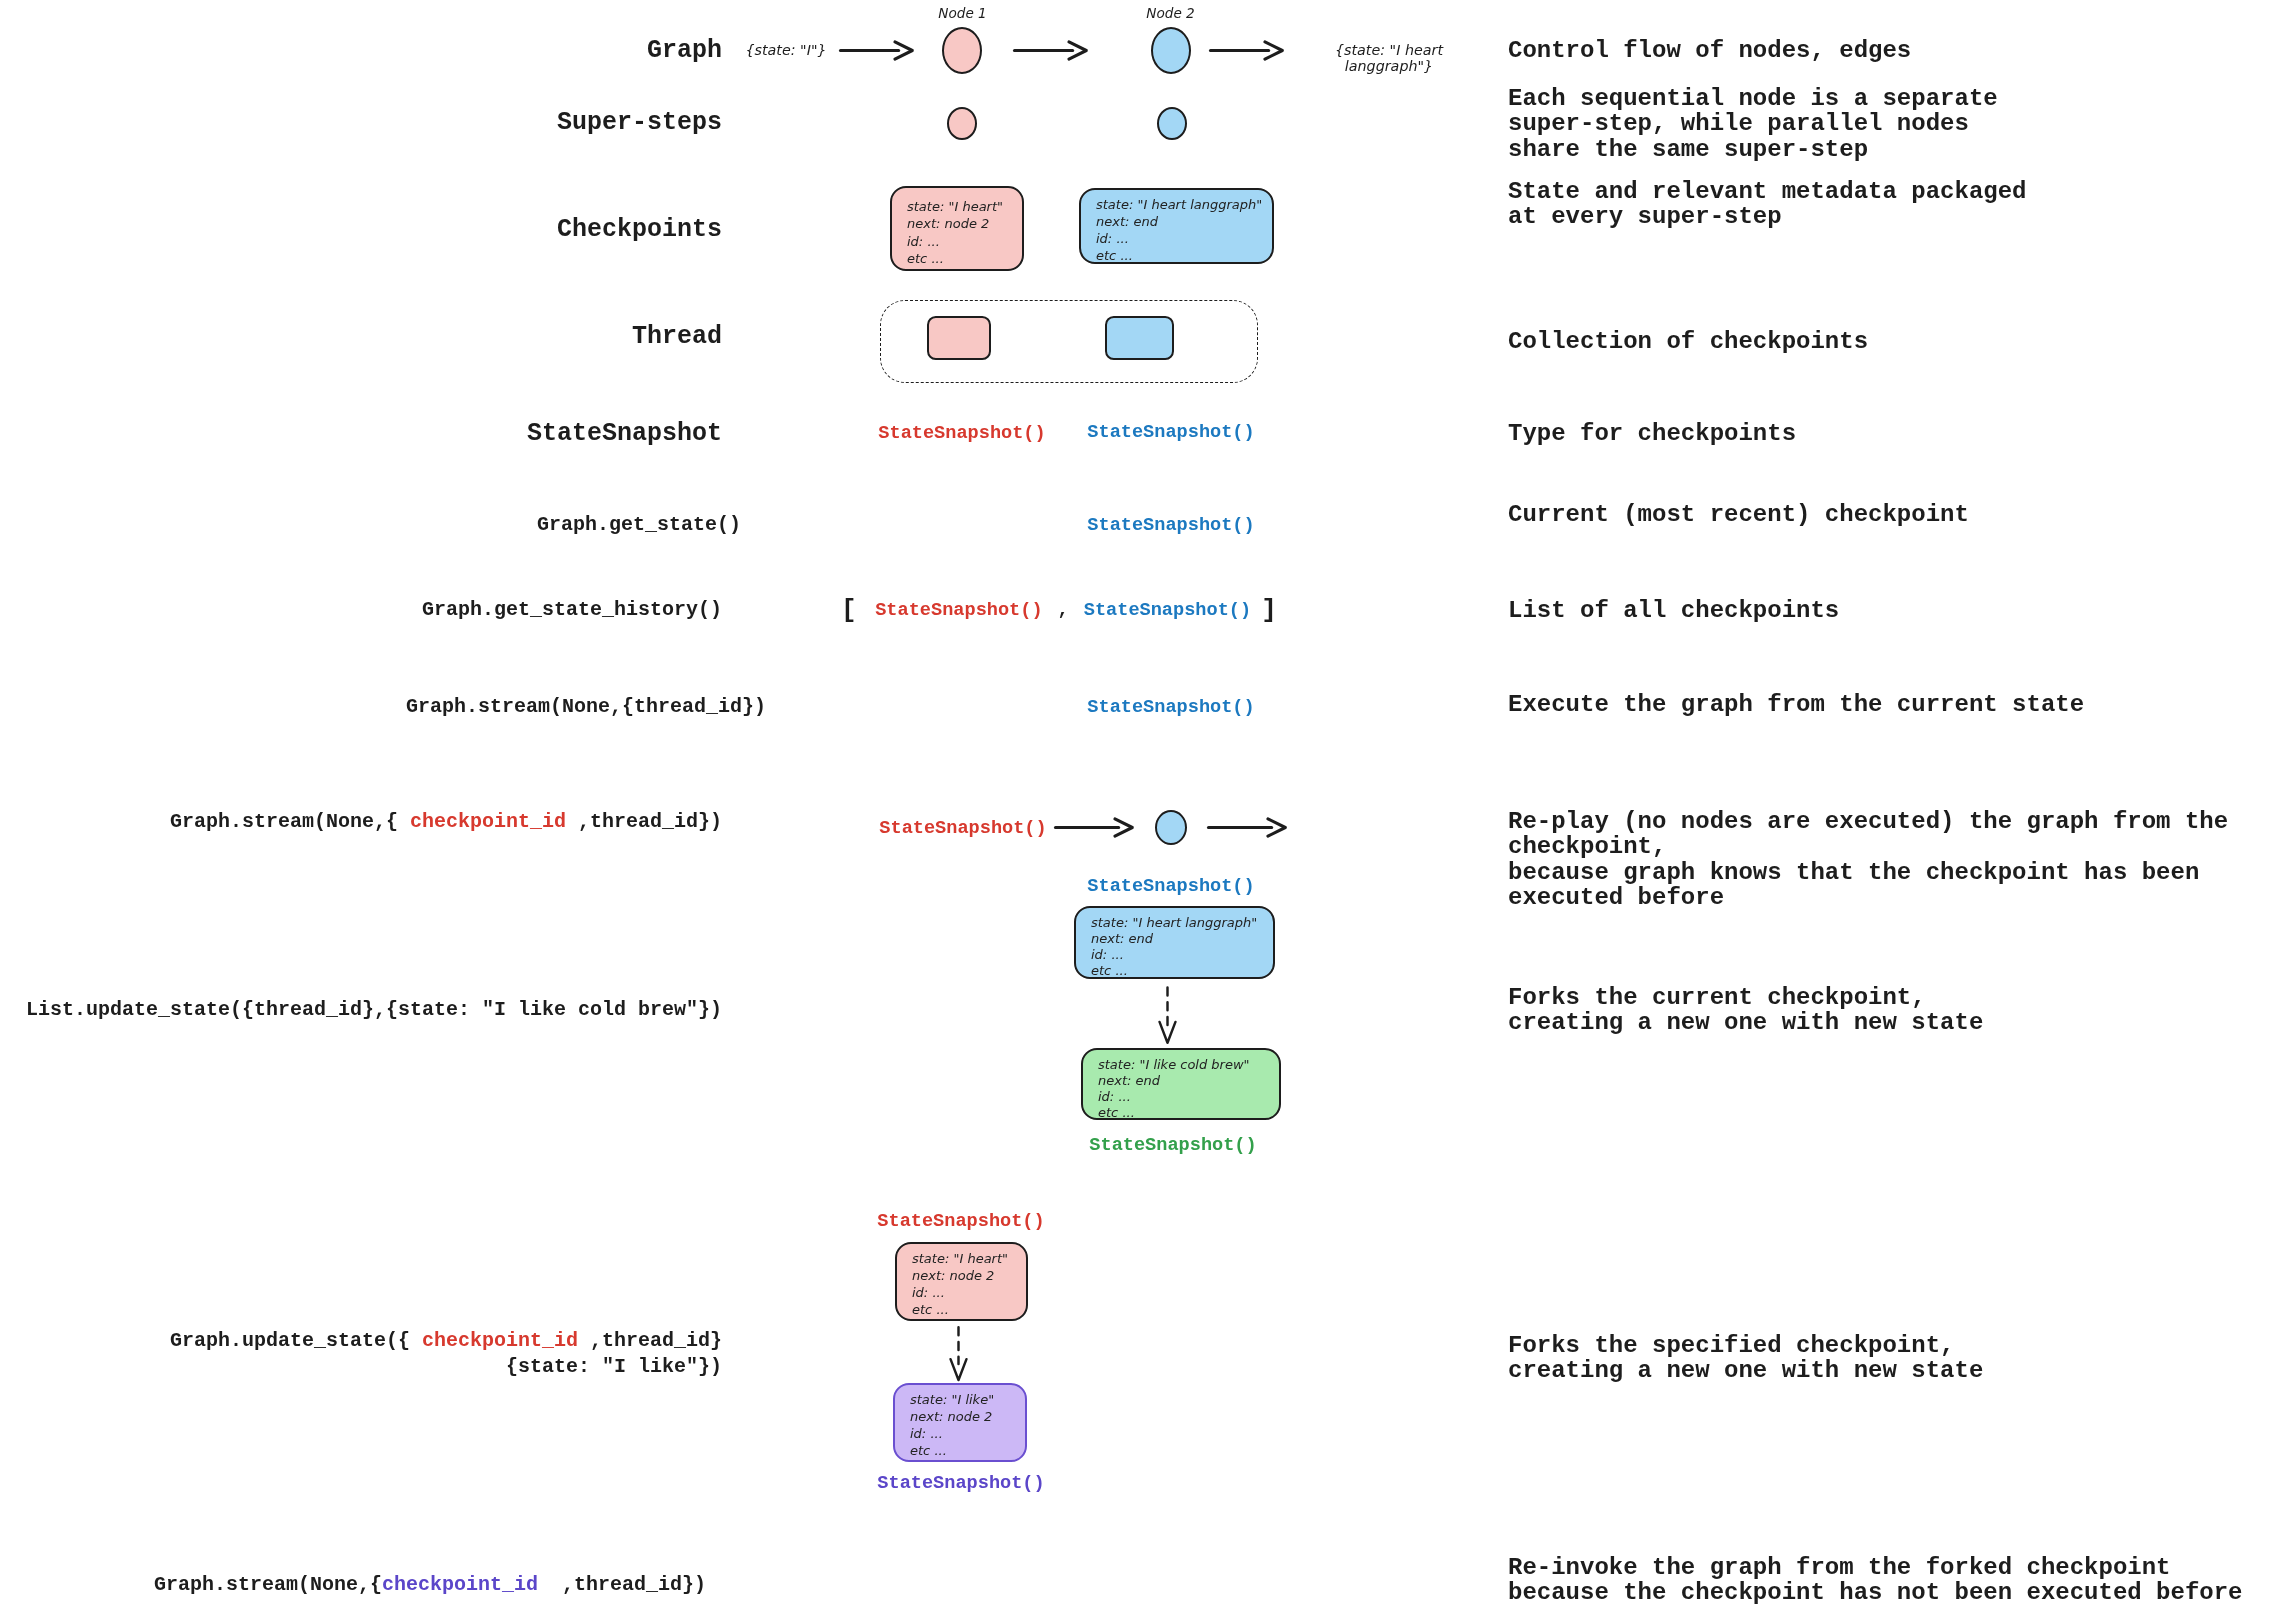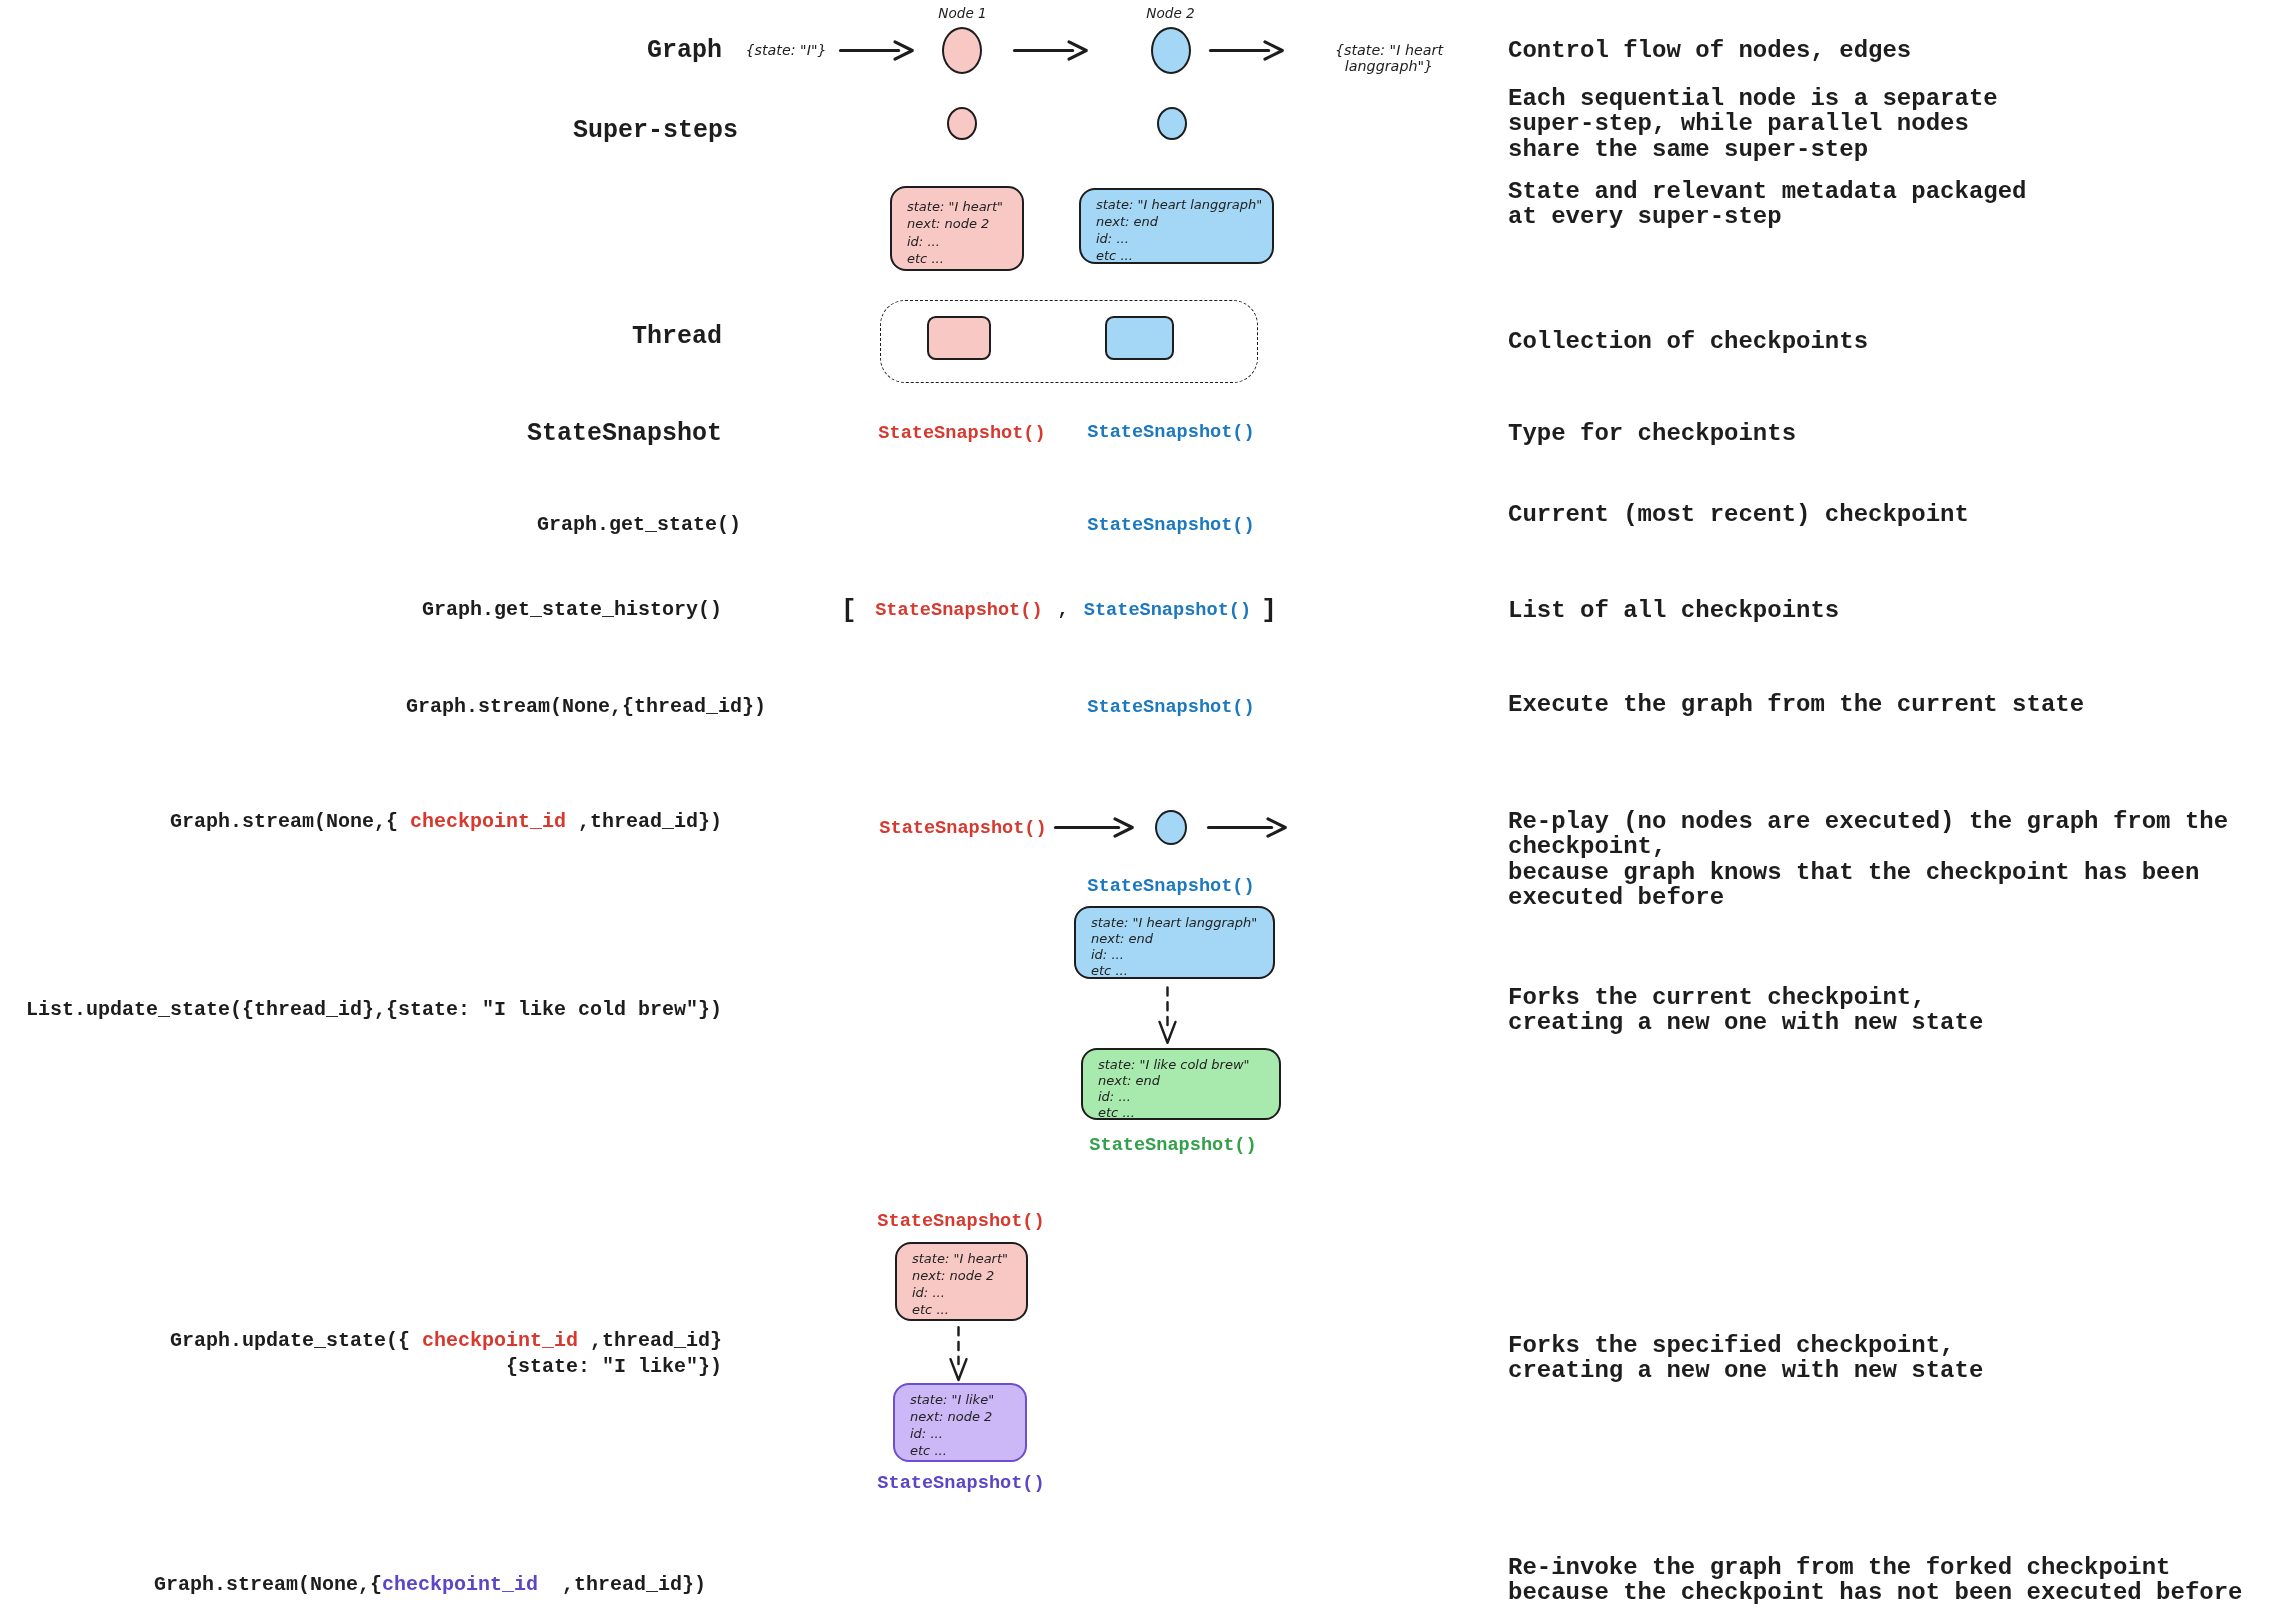--- a/index.html
+++ b/index.html
@@ -45,21 +45,22 @@
   .comma{font-size:18.6px;font-weight:700;}
   svg.arrow{overflow:visible;}
   svg.arrow line, svg.arrow polyline{stroke:#1d1d1d;fill:none;stroke-linecap:round;stroke-linejoin:round;}
 </style>
 </head>
 <body>
 
 <div id="canvas">
 
   <div class="abs cat" style="top:36px;">Graph</div>
-  <div class="abs cat" style="top:116px;margin-left:16px;">Super-steps</div>
+  <div class="abs cat" style="top:108px;">Super-steps</div>
+  <div class="abs cat" style="top:215px;">Checkpoints</div>
   <div class="abs cat" style="top:322px;">Thread</div>
   <div class="abs cat" style="top:419px;">StateSnapshot</div>
 
   <div class="abs code" style="top:512px;padding-left:19px;">Graph.get_state()</div>
   <div class="abs code" style="top:597px;">Graph.get_state_history()</div>
   <div class="abs code" style="top:694px;margin-left:44px;">Graph.stream(None,{thread_id})</div>
 
   <div class="abs code" style="top:809px;"><span>Graph.stream(None,{ </span><span class="hl-red">checkpoint_id</span><span> ,thread_id})</span></div>
 
   <div class="abs code" style="top:997px;">List.update_state({thread_id},{state: "I like cold brew"})</div>

